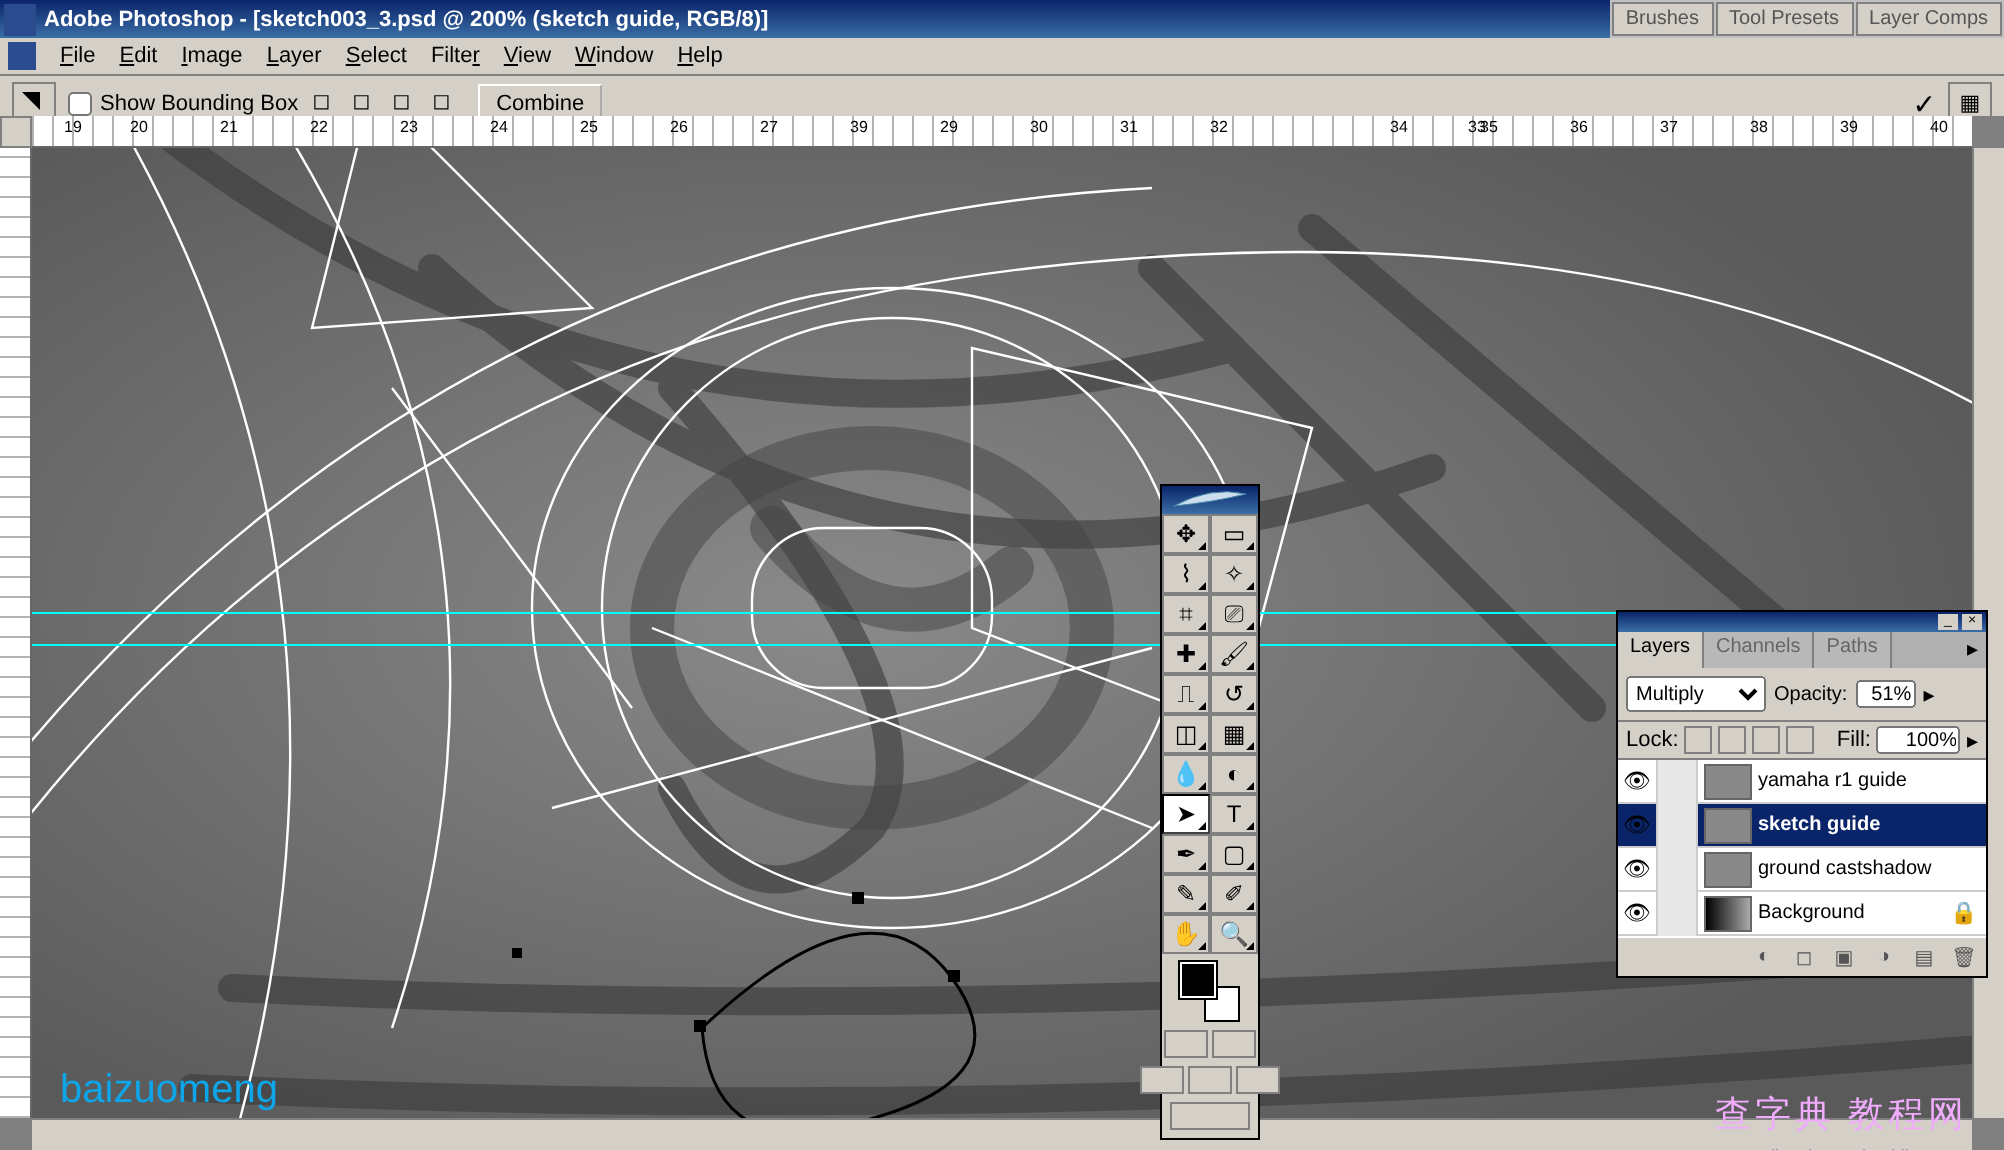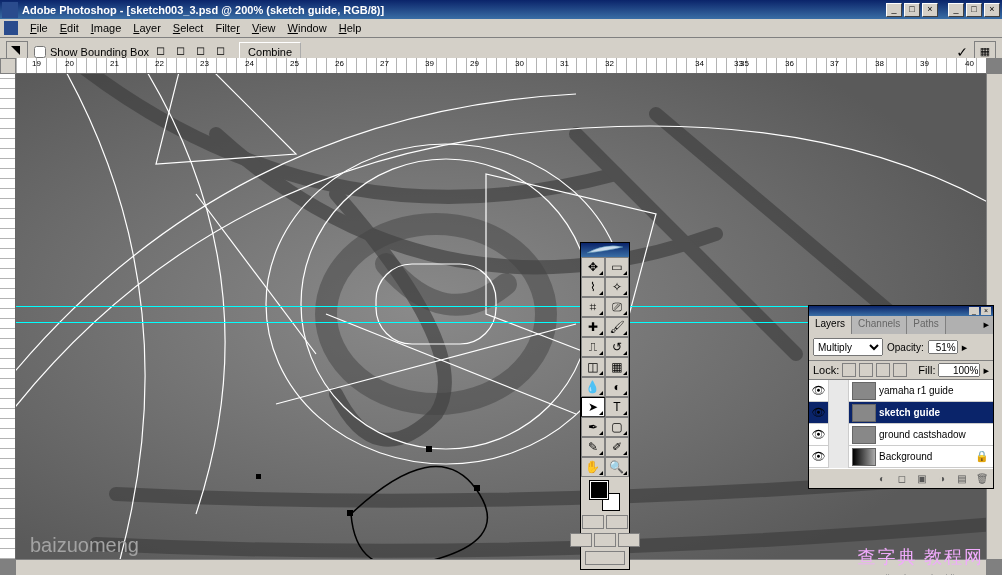--- a/index.html
+++ b/index.html
@@ -54,21 +54,21 @@
 .layer-row { display:flex; align-items:center; height: 22px; border-bottom:1px solid #ccc; }
 .layer-row.sel { background:#0a246a; color:#fff; }
 .eye { width:20px; height:22px; border-right:1px solid #ccc; display:flex;align-items:center;justify-content:center; font-size:11px; color:#000; }
 .link { width:20px; height:22px; border-right:1px solid #ccc; background:#e8e8e8; }
 .thumb { width:24px; height:18px; margin: 0 3px; border:1px solid #666; background: #888; }
 .thumb.grad { background: linear-gradient(90deg, #000, #aaa); }
 .layer-name { font-size: 10px; flex:1; }
 .layer-row.sel .layer-name { font-weight: bold; }
 .panel-footer { height: 20px; background:#d4d0c8; border-top:1px solid #fff; display:flex; align-items:center; justify-content:flex-end; gap:6px; padding:0 4px; }
 .panel-footer span { width:14px; height:14px; display:inline-flex; align-items:center; justify-content:center; font-size:10px; color:#555; }
-.watermark1 { position:absolute; bottom:18px; left:30px; color:#a3a3a3; font-size:20px; font-family: Arial; }
+.watermark1 { position:absolute; bottom:18px; left:30px; color:#0ea5e9; font-size:20px; font-family: Arial; }
 .watermark2 { position:absolute; bottom:6px; right:18px; color:#f0abfc; font-size:18px; font-family: Liberation Serif, serif; letter-spacing:2px; }
 .watermark3 { position:absolute; bottom:-8px; right:18px; color:#888; font-size:9px; }
 .scrollbar-h { position:absolute; bottom:0; left:16px; right:16px; height:16px; background:#d4d0c8; border-top:1px solid #808080; }
 .scrollbar-v { position:absolute; top:16px; right:0; bottom:16px; width:16px; background:#d4d0c8; border-left:1px solid #808080; }
 .ruler-h::before { content:""; position:absolute; top:0; left:0; right:0; bottom:0; background: repeating-linear-gradient(90deg, #000 0, #000 1px, transparent 1px, transparent 10px); opacity:0.3; }
 .ruler-v::before { content:""; position:absolute; top:0; left:0; right:0; bottom:0; background: repeating-linear-gradient(0deg, #000 0, #000 1px, transparent 1px, transparent 10px); opacity:0.3; }
 .rnum { position:absolute; top:1px; font-size:8px; color:#000; }
 .dock-right { position:absolute; top:0; right:0; display:flex; gap:1px; background:#c0c0c0; padding:1px; }
 .dock-tab { padding:2px 6px; font-size:10px; background:#d4d0c8; border:1px solid #808080; color:#555; }
 </style>
@@ -131,20 +131,25 @@
     <span></span>
       <span></span>
     <span></span>
       <span></span>
     <span></span>
       <span></span>
   </div>
   <div style="flex:1"></div>
   <span style="font-size:14px">✓</span>
   <div class="optbtn">▦</div>
+  <div class="dock-right">
+    <div class="dock-tab">Brushes</div>
+    <div class="dock-tab">Tool Presets</div>
+    <div class="dock-tab">Layer Comps</div>
+  </div>
 </div>
 
 <div class="workarea">
   <div class="ruler-corner"></div>
   <div class="ruler-h" id="rulerH">
       <span class="rnum" style="left: 4px; margin-left: 12px;">19</span>
       <span class="rnum" style="left: 49px;">20</span>
       <span class="rnum" style="left: 94px;">21</span>
       <span class="rnum" style="left: 139px;">22</span>
       <span class="rnum" style="left: 184px;">23</span>

